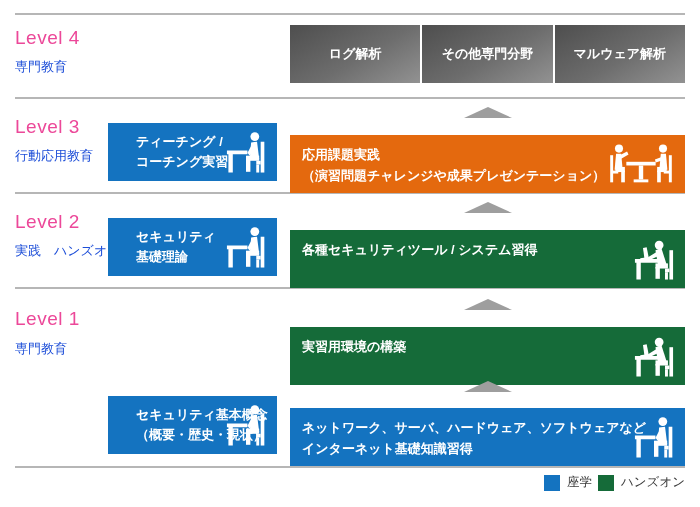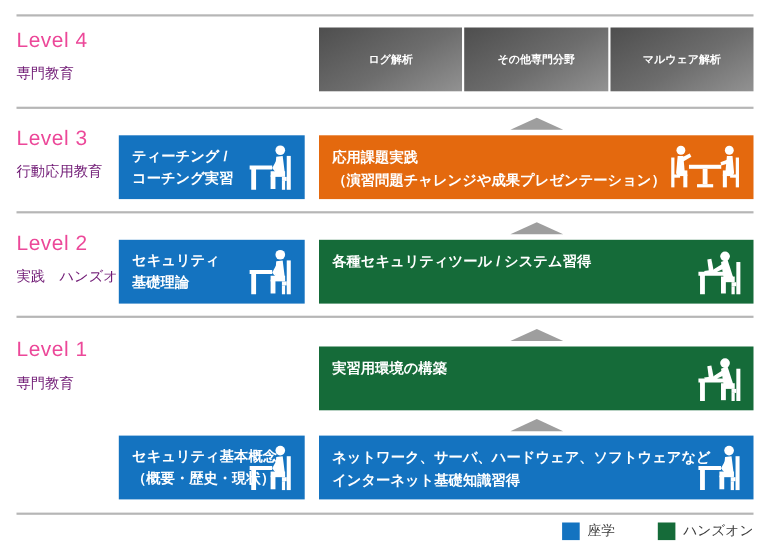--- a/index.html
+++ b/index.html
@@ -6,45 +6,45 @@
   body {
     background:#ffffff;
     font-family:"Liberation Sans","DejaVu Sans",sans-serif;
     color:#3a3a3a;
   }
   .stage { position:relative; width:700px; height:507px; background:#ffffff; overflow:hidden; }
 
   .divider { position:absolute; left:15px; width:670px; height:2px; background:#b6b6b6; }
 
   .level-title { position:absolute; left:15px; font-size:19px; color:#ec4899; letter-spacing:0.5px; }
-  .level-sub   { position:absolute; left:15px; font-size:13px; color:#701a75; }
+  .level-sub   { position:absolute; left:15px; font-size:13px; color:#1d4ed8; }
 
   .box { position:absolute; height:58px; color:#ffffff; font-weight:bold; font-size:13px; }
   .box.blue   { background:#1473c0; }
   .box.green  { background:#156b39; }
   .box.orange { background:#e4690e; }
 
-  .small-box { left:108px; width:169px; display:flex; flex-direction:column; justify-content:center; padding-left:12px; line-height:20px; }
-  .wide-box  { left:290px; width:395px; padding:9px 0 0 12px; line-height:21px; }
+  .small-box { left:108px; width:169px; display:flex; flex-direction:column; justify-content:center; padding-left:28px; line-height:20px; }
+  .wide-box  { left:290px; width:395px; padding:9px 0 0 12px; line-height:21px;margin-top:12px; }
 
   .gray-row { position:absolute; left:290px; top:25px; width:395px; height:58px; display:flex; gap:2px; }
   .gray-box {
     flex:1; display:flex; align-items:center; justify-content:center;
     background:linear-gradient(150deg,#4e4e4e 0%,#6d6d6d 55%,#929292 100%);
-    color:#ffffff; font-weight:bold; font-size:10px; text-align:center;
+    color:#ffffff; font-weight:bold; font-size:13px; text-align:center;
   }
 
   .up-arrow { position:absolute; left:464px; width:0; height:0;
     border-left:24px solid transparent; border-right:24px solid transparent;
     border-bottom:11px solid #9e9e9e; }
 
   .box-icon { position:absolute; right:8px; top:50%; transform:translateY(-50%); }
   .box-icon svg { display:block; }
 
-  .legend { position:absolute; right:15px; top:474px; display:flex; align-items:center; gap:39px; }
+  .legend { position:absolute; right:15px; top:474px; display:flex; align-items:center; gap:6px; }
   .legend-item { display:flex; align-items:center; gap:7px; }
   .legend-swatch { width:16px; height:16px; }
   .legend-swatch.blue { background:#1473c0; }
   .legend-swatch.green { background:#156b39; }
   .legend-swatch.orange { background:#e4690e; }
   .legend-label { font-size:12.5px; color:#3c3c3c; }
 </style>
 </head>
 <body>
 

